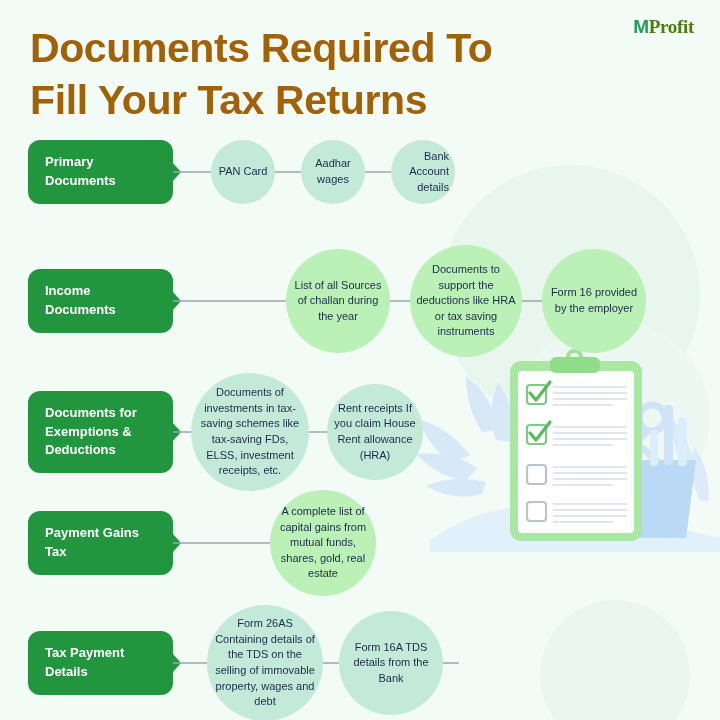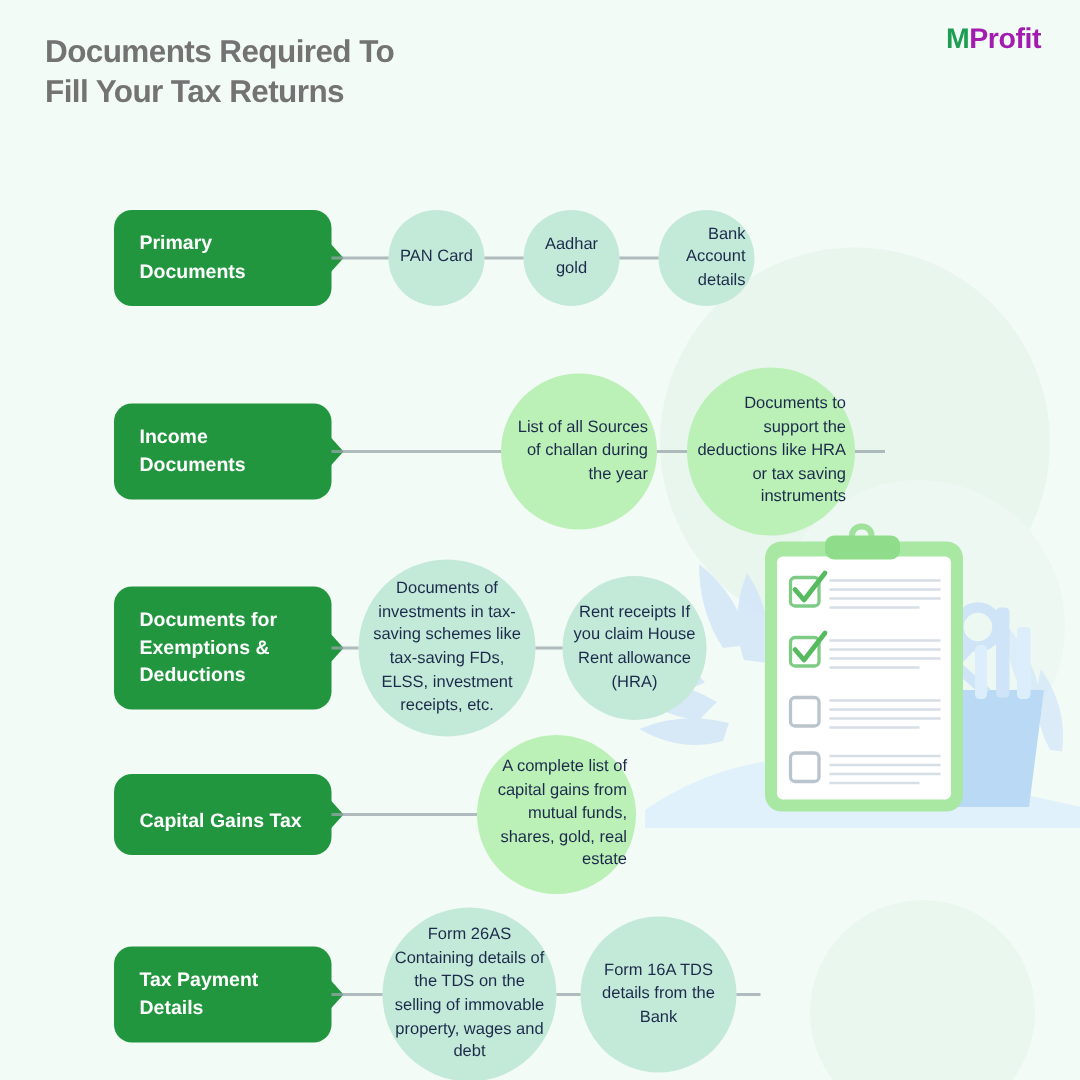--- a/index.html
+++ b/index.html
@@ -43,39 +43,39 @@
     top: 0; left: 0; right: 0;
     height: 110px;
     z-index: 5;
   }
 
   .title {
     position: absolute;
     left: 30px;
     top: 22px;
     width: 470px;
-    font-size: 21px;
+    font-size: 41px;
     line-height: 1.28;
     font-weight: 700;
-    color: #737373;
+    color: #a16207;
     letter-spacing: -0.4px;
   }
 
   .logo {
     position: absolute;
     right: 26px;
     top: 16px;
     display: flex;
     align-items: center;
     font-size: 19px;
     font-weight: 700;
     letter-spacing: -0.3px;
   }
   .logo-m { color: #1f9d55; }
-  .logo-rest { color: #a21caf; }
+  .logo-rest { color: #4d7c0f; font-family: Liberation Serif, serif; }
 
   
   .row {
     position: absolute;
     display: flex;
     align-items: center;
     z-index: 4;
   }
 
   .label-chip {
@@ -83,23 +83,22 @@
     background: #22963f;
     color: #ffffff;
     font-weight: 700;
     font-size: 13px;
     line-height: 1.45;
     border-radius: 12px;
     padding: 13px 14px 13px 17px;
     width: 145px;
     min-height: 54px;
     display: flex;
-    align-items: flex-end;
+    align-items: center;
     flex: 0 0 auto;
-    margin-left: 48px;
   }
   .label-chip::after {
     content: "";
     position: absolute;
     right: -8px;
     top: 50%;
     transform: translateY(-50%);
     width: 0; height: 0;
     border-top: 10px solid transparent;
     border-bottom: 10px solid transparent;
@@ -121,21 +120,21 @@
     text-align: center;
     color: #1c2b4b;
     font-size: 11px;
     line-height: 1.42;
     flex: 0 0 auto;
     padding: 6px;
   }
   .bubble span { display: block; }
 
   .mint  { background: #c3e9d8; }
-  .lime  { background: #bbf0b7; text-align: right; }
+  .lime  { background: #bbf0b7; }
 
   
   .illus {
     position: absolute;
     left: 455px;
     top: 345px;
     width: 265px;
     height: 245px;
     z-index: 2;
   }
@@ -198,60 +197,63 @@
   <div class="row" style="left:28px; top:140px;">
     <div class="label-chip">
       <span>Primary Documents</span>
     </div>
     <div class="connector" style="width:38px;"></div>
     <div class="bubble mint" style="width:64px;height:64px;">
       <span>PAN Card</span>
     </div>
     <div class="connector" style="width:26px;"></div>
     <div class="bubble mint" style="width:64px;height:64px;">
-      <span>Aadhar gold</span>
+      <span>Aadhar wages</span>
     </div>
     <div class="connector" style="width:26px;"></div>
     <div class="bubble mint" style="width:64px;height:64px;text-align:right;">
       <span>Bank Account details</span>
     </div>
   </div>
 
   <div class="row" style="left:28px; top:245px;">
     <div class="label-chip">
       <span>Income Documents</span>
     </div>
     <div class="connector" style="width:113px;"></div>
     <div class="bubble lime" style="width:104px;height:104px;">
       <span>List of all Sources of challan during the year</span>
     </div>
     <div class="connector" style="width:20px;"></div>
     <div class="bubble lime" style="width:112px;height:112px;">
       <span>Documents to support the deductions like HRA or tax saving instruments</span>
     </div>
     <div class="connector" style="width:20px;"></div>
+    <div class="bubble lime" style="width:104px;height:104px;">
+      <span>Form 16 provided by the employer</span>
+    </div>
   </div>
 
   <div class="row" style="left:28px; top:373px;">
     <div class="label-chip">
       <span>Documents for Exemptions &amp; Deductions</span>
     </div>
     <div class="connector" style="width:18px;"></div>
     <div class="bubble mint" style="width:118px;height:118px;">
       <span>Documents of investments in tax-saving schemes like tax-saving FDs, ELSS, investment receipts, etc.</span>
     </div>
     <div class="connector" style="width:18px;"></div>
     <div class="bubble mint" style="width:96px;height:96px;">
       <span>Rent receipts If you claim House Rent allowance (HRA)</span>
     </div>
   </div>
 
   <div class="row" style="left:28px; top:490px;">
     <div class="label-chip">
-      <span>Capital Gains Tax</span>
+      <span>Payment Gains Tax</span>
     </div>
     <div class="connector" style="width:97px;"></div>
     <div class="bubble lime" style="width:106px;height:106px;">
       <span>A complete list of capital gains from mutual funds, shares, gold, real estate</span>
     </div>
   </div>
 
   <div class="row" style="left:28px; top:605px;">
     <div class="label-chip">
       <span>Tax Payment Details</span>

